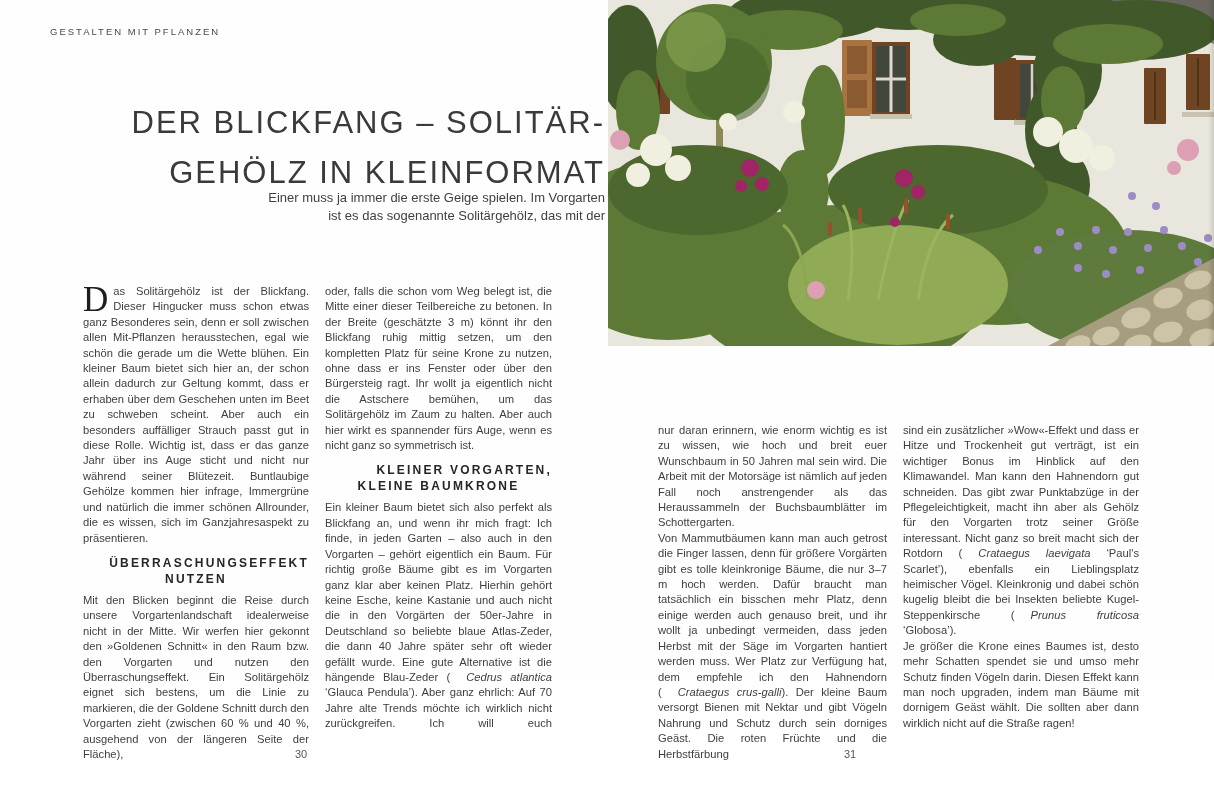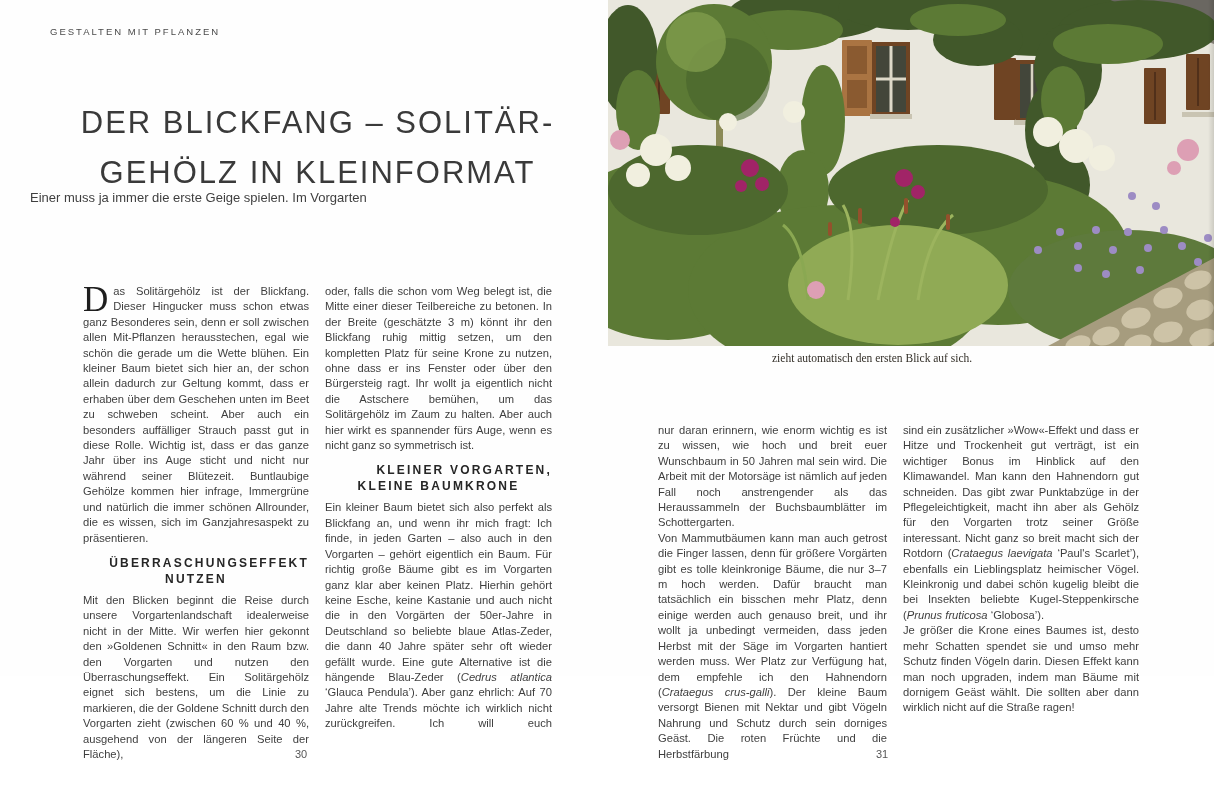--- a/index.html
+++ b/index.html
@@ -1,39 +1,39 @@
 <!DOCTYPE html>
 <html lang="de"><head>
 <meta charset="utf-8">
 <style>
   html,body{margin:0;padding:0;}
   body{width:1214px;height:794px;background:#ffffff;font-family:"Liberation Sans",sans-serif;color:#3d3d3d;overflow:hidden;}
   .spread{position:relative;width:1214px;height:676px;background:#fefefe;}
 
   
   .kicker{position:absolute;left:50px;top:26px;font-size:9.5px;letter-spacing:2px;color:#4a4a4a;font-weight:500;}
-  .title{position:absolute;left:30px;top:102px;width:575px;text-align:center;font-weight:300;font-size:31px;letter-spacing:2px;line-height:42px;color:#3a3a3a;}
-  .subtitle{position:absolute;left:30px;top:189px;width:575px;text-align:left;font-size:13px;line-height:17.5px;color:#3f3f3f;}
+  .title{position:absolute;left:30px;top:102px;width:575px;text-align:right;font-weight:300;font-size:31px;letter-spacing:2px;line-height:42px;color:#3a3a3a;}
+  .subtitle{position:absolute;left:30px;top:189px;width:575px;text-align:right;font-size:13px;line-height:17.5px;color:#3f3f3f;}
   .subtitle span{display:block;}
 
   .col{position:absolute;font-size:11.2px;line-height:15.4px;text-align:justify;color:#3e3e3e;hyphens:auto;-webkit-hyphens:auto;}
   .col p{margin:0;}
   .col p.cont{text-align-last:justify;}
   .col-l1{left:83px;top:284px;width:226px;}
   .col-l2{left:325px;top:284px;width:227px;}
   .col-r1{left:658px;top:423px;width:229px;}
   .col-r2{left:903px;top:423px;width:236px;}
 
   .subhead{font-weight:bold;font-size:12px;letter-spacing:2.2px;text-align:right;text-align-last:center;line-height:16px;color:#262626;margin:9px 0 6px 0;}
   .dropcap{float:left;font-family:"Liberation Serif",serif;font-size:35px;line-height:29px;padding:1px 5px 0 0;color:#1e1e1e;}
-  .botanical{font-style:italic;}
+  .botanical{font-style:italic;padding-left:16px;}
 
   .pagenum{position:absolute;font-size:11px;color:#565656;}
   .pagenum-left{left:295px;top:748px;}
-  .pagenum-right{left:876px;top:748px;}
+  .pagenum-right{left:844px;top:748px;}
 
   
   .photo{position:absolute;left:608px;top:0;width:606px;height:346px;}
   .caption{position:absolute;left:772px;top:350px;width:380px;font-family:"Liberation Serif",serif;font-size:11.5px;line-height:17px;color:#332f28;}
   .caption span{display:block;}
   .page-edge{position:absolute;right:0;top:0;width:6px;height:346px;background:linear-gradient(to right,rgba(0,0,0,0),rgba(0,0,0,0.12));}
 </style>
 </head>
 <body>
 
@@ -41,20 +41,21 @@
 
   <div class="kicker">GESTALTEN MIT PFLANZEN</div>
 
   <h1 class="title" style="margin:0;">
     <span style="display:block;">DER BLICKFANG – SOLITÄR-</span>
     <span style="display:block;margin-top:8px;">GEHÖLZ IN KLEINFORMAT</span>
   </h1>
 
   <div class="subtitle">
     <span>Einer muss ja immer die erste Geige spielen. Im Vorgarten</span>
+    <span>ist es das sogenannte Solitärgehölz, das mit der</span>
   </div>
 
   <div class="col col-l1">
     <p class="cont"><span class="dropcap">D</span><span>as Solitärgehölz ist der Blickfang. Dieser Hingucker muss schon etwas ganz Besonderes sein, denn er soll zwischen allen Mit-Pflanzen herausstechen, egal wie schön die gerade um die Wette blühen. Ein kleiner Baum bietet sich hier an, der schon allein dadurch zur Geltung kommt, dass er erhaben über dem Geschehen unten im Beet zu schweben scheint. Aber auch ein besonders auffälliger Strauch passt gut in diese Rolle. Wichtig ist, dass er das ganze Jahr über ins Auge sticht und nicht nur während seiner Blütezeit. Buntlaubige Gehölze kommen hier infrage, Immergrüne und natürlich die immer schönen Allrounder, die es wissen, sich im Ganzjahresaspekt zu präsentieren.</span></p>
     <h3 class="subhead">ÜBERRASCHUNGSEFFEKT NUTZEN</h3>
     <p class="cont"><span>Mit den Blicken beginnt die Reise durch unsere Vorgartenlandschaft idealerweise nicht in der Mitte. Wir werfen hier gekonnt den »Goldenen Schnitt« in den Raum bzw. den Vorgarten und nutzen den Überraschungseffekt. Ein Solitärgehölz eignet sich bestens, um die Linie zu markieren, die der Goldene Schnitt durch den Vorgarten zieht (zwischen 60 % und 40 %, ausgehend von der längeren Seite der Fläche),</span></p>
   </div>
 
   <div class="col col-l2">
     <p><span>oder, falls die schon vom Weg belegt ist, die Mitte einer dieser Teilbereiche zu betonen. In der Breite (geschätzte 3 m) könnt ihr den Blickfang ruhig mittig setzen, um den kompletten Platz für seine Krone zu nutzen, ohne dass er ins Fenster oder über den Bürgersteig ragt. Ihr wollt ja eigentlich nicht die Astschere bemühen, um das Solitärgehölz im Zaum zu halten. Aber auch hier wirkt es spannender fürs Auge, wenn es nicht ganz so symmetrisch ist.</span></p>
@@ -208,21 +209,20 @@
         <ellipse cx="595" cy="338" rx="14" ry="9" transform="rotate(-18 595 338)"></ellipse>
         <ellipse cx="498" cy="336" rx="14" ry="9" transform="rotate(-18 498 336)"></ellipse>
         <ellipse cx="530" cy="344" rx="14" ry="9" transform="rotate(-18 530 344)"></ellipse>
         <ellipse cx="470" cy="344" rx="13" ry="8" transform="rotate(-18 470 344)"></ellipse>
       </g>
     </g>
   </svg>
   <div class="page-edge"></div>
 
   <div class="caption">
-    <span>zieht automatisch den ersten Blick auf sich.</span>
   </div>
 
   <div class="col col-r1">
     <p><span>nur daran erinnern, wie enorm wichtig es ist zu wissen, wie hoch und breit euer Wunschbaum in 50 Jahren mal sein wird. Die Arbeit mit der Motorsäge ist nämlich auf jeden Fall noch anstrengender als das Heraussammeln der Buchsbaumblätter im Schottergarten.</span></p>
     <p class="cont"><span>Von Mammutbäumen kann man auch getrost die Finger lassen, denn für größere Vorgärten gibt es tolle kleinkronige Bäume, die nur 3–7 m hoch werden. Dafür braucht man tatsächlich ein bisschen mehr Platz, denn einige werden auch genauso breit, und ihr wollt ja unbedingt vermeiden, dass jeden Herbst mit der Säge im Vorgarten hantiert werden muss. Wer Platz zur Verfügung hat, dem empfehle ich den Hahnendorn (</span><span class="botanical">Crataegus crus-galli</span><span>). Der kleine Baum versorgt Bienen mit Nektar und gibt Vögeln Nahrung und Schutz durch sein dorniges Geäst. Die roten Früchte und die Herbstfärbung</span></p>
   </div>
 
   <div class="col col-r2">
     <p><span>sind ein zusätzlicher »Wow«-Effekt und dass er Hitze und Trockenheit gut verträgt, ist ein wichtiger Bonus im Hinblick auf den Klimawandel. Man kann den Hahnendorn gut schneiden. Das gibt zwar Punktabzüge in der Pflegeleichtigkeit, macht ihn aber als Gehölz für den Vorgarten trotz seiner Größe interessant. Nicht ganz so breit macht sich der Rotdorn (</span><span class="botanical">Crataegus laevigata</span><span> ‘Paul's Scarlet’), ebenfalls ein Lieblingsplatz heimischer Vögel. Kleinkronig und dabei schön kugelig bleibt die bei Insekten beliebte Kugel-Steppenkirsche (</span><span class="botanical">Prunus fruticosa</span><span> ‘Globosa’).</span></p>
     <p><span>Je größer die Krone eines Baumes ist, desto mehr Schatten spendet sie und umso mehr Schutz finden Vögeln darin. Diesen Effekt kann man noch upgraden, indem man Bäume mit dornigem Geäst wählt. Die sollten aber dann wirklich nicht auf die Straße ragen!</span></p>

